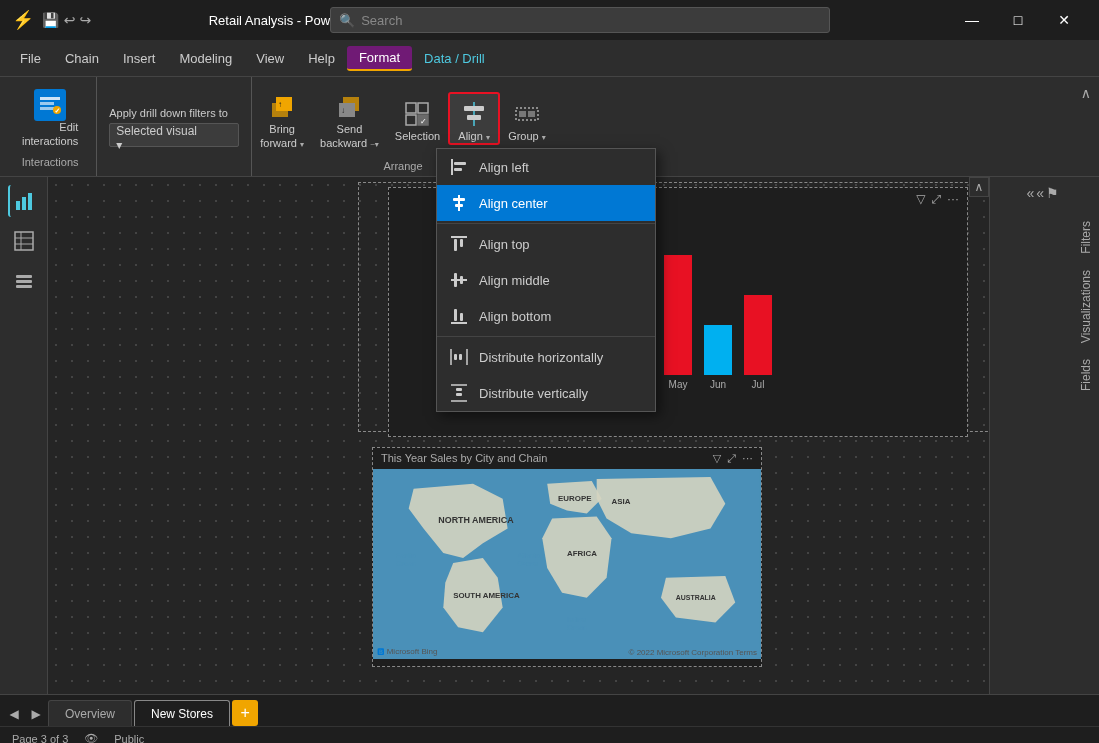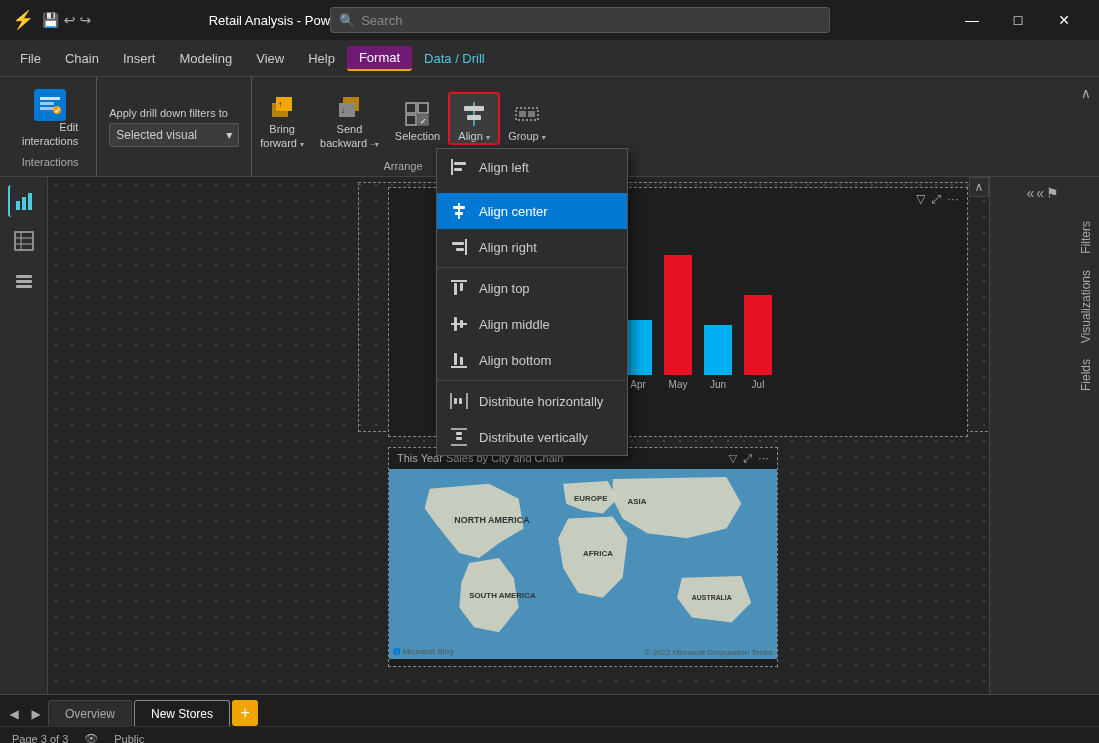--- a/index.html
+++ b/index.html
@@ -121,24 +121,24 @@
     .drill-down-label { font-size: 11px; color: #ccc; margin-bottom: 4px; }
     .drill-down-dropdown {
       width: 130px;
       height: 24px;
       background: #3c3c3c;
       border: 1px solid #555;
       color: #ccc;
       font-size: 12px;
       padding: 0 6px;
       display: flex;
-      align-items: center;
       justify-content: space-between;
       cursor: pointer;
       border-radius: 2px;
+      flex-direction: column;
     }
 
     
     .ribbon-icon-btn {
       display: flex;
       flex-direction: column;
       align-items: center;
       cursor: pointer;
       padding: 4px 8px;
       border-radius: 3px;
@@ -267,21 +267,21 @@
       align-items: center;
       gap: 4px;
     }
     .bar-rect { width: 28px; }
     .bar-label { font-size: 10px; color: #aaa; }
 
     
     .map-area {
       position: absolute;
       top: 270px;
-      left: 340px;
+      left: 324px;
       width: 390px;
       height: 220px;
       background: #1e1e1e;
       border: 1px dashed #888;
     }
     .map-toolbar {
       display: flex;
       justify-content: space-between;
       padding: 4px 8px;
       color: #aaa;
@@ -393,39 +393,38 @@
       color: #aaa;
       font-size: 11px;
       gap: 16px;
     }
 
     
     .dropdown-menu {
       position: absolute;
       top: 148px;
       left: 436px;
-      width: 192px;
+      width: 220px;
       background: #2d2d2d;
       border: 1px solid #555;
       box-shadow: 4px 4px 12px rgba(0,0,0,0.5);
       z-index: 100;
     }
     .dropdown-item {
       display: flex;
       align-items: center;
       padding: 8px 12px;
       gap: 10px;
       color: #ccc;
       font-size: 13px;
       cursor: pointer;
     }
     .dropdown-item.highlighted {
       background: #0078d4;
       color: #fff;
-      margin-top: 8px;
     }
     .dropdown-item-icon {
       width: 20px;
       height: 20px;
       display: flex;
       align-items: center;
       justify-content: center;
       color: #ccc;
       font-size: 14px;
     }
@@ -731,30 +730,20 @@
     <span class="dropdown-item-icon">
       <svg width="18" height="18" viewBox="0 0 18 18">
         <line x1="9" y1="1" x2="9" y2="17" stroke="#fff" stroke-width="2"></line>
         <rect x="3" y="4" width="12" height="3" fill="#fff" rx="1"></rect>
         <rect x="5" y="10" width="8" height="3" fill="#fff" rx="1"></rect>
       </svg>
     </span>
     <span>Align center</span>
   </div>
 
-  <div class="dropdown-item">
-    <span class="dropdown-item-icon">
-      <svg width="18" height="18" viewBox="0 0 18 18">
-        <line x1="16" y1="1" x2="16" y2="17" stroke="#ccc" stroke-width="2"></line>
-        <rect x="2" y="4" width="12" height="3" fill="#ccc" rx="1"></rect>
-        <rect x="6" y="10" width="8" height="3" fill="#ccc" rx="1"></rect>
-      </svg>
-    </span>
-    <span>Align right</span>
-  </div>
 
   <div style="height:1px; background:#444; margin:2px 0;"></div>
 
   <div class="dropdown-item">
     <span class="dropdown-item-icon">
       <svg width="18" height="18" viewBox="0 0 18 18">
         <line x1="1" y1="2" x2="17" y2="2" stroke="#ccc" stroke-width="2"></line>
         <rect x="4" y="4" width="3" height="12" fill="#ccc" rx="1"></rect>
         <rect x="10" y="4" width="3" height="8" fill="#ccc" rx="1"></rect>
       </svg>

